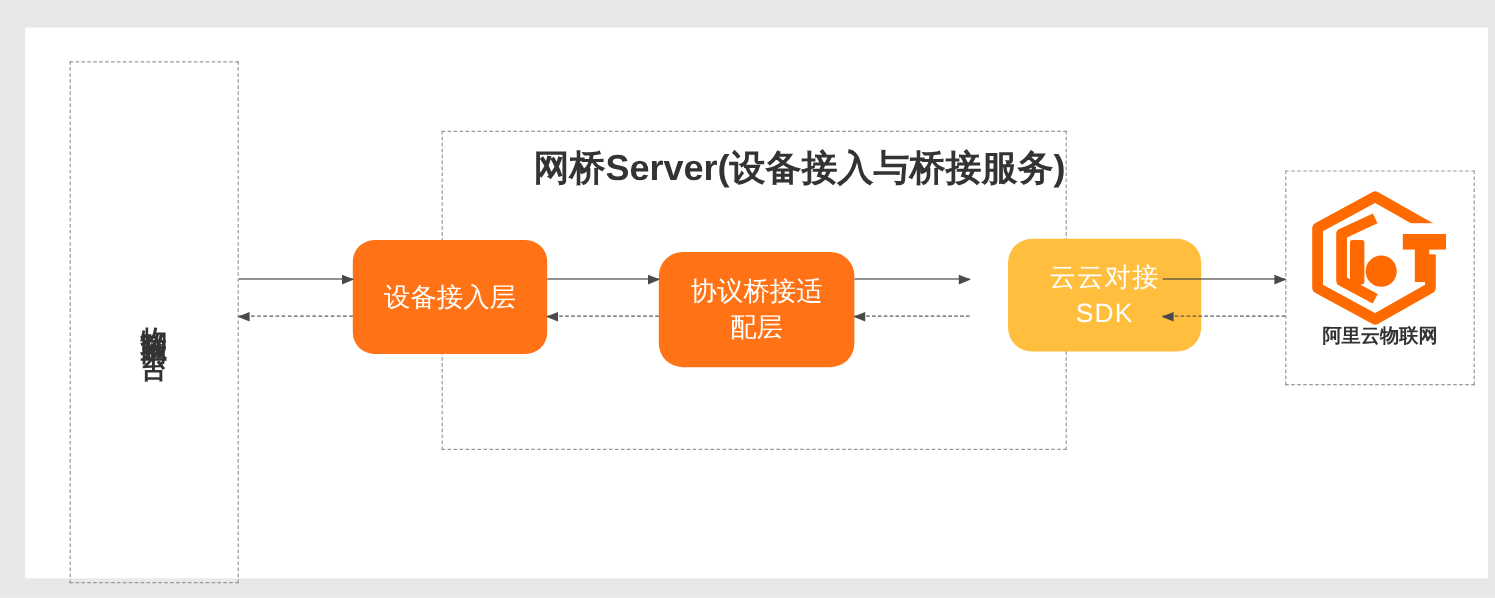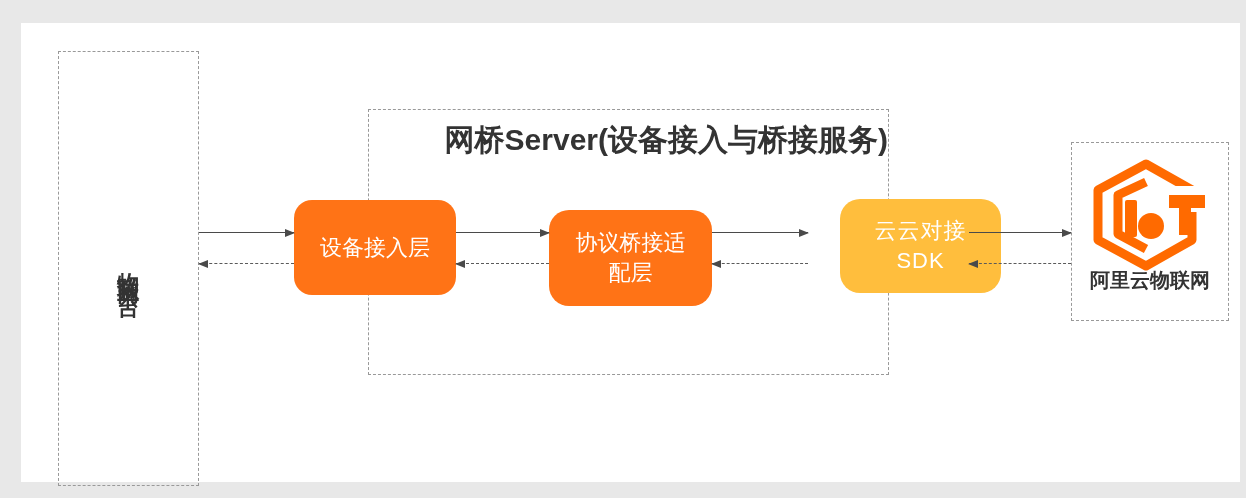--- a/index.html
+++ b/index.html
@@ -39,21 +39,21 @@
     text-align: center;
   }
   .node span { display: block; }
   .node-1 { left: 273px; top: 177px; width: 162px; height: 95px; border-radius: 18px; }
   .node-2 { left: 528px; top: 175px; width: 163px; height: 96px; }
   .node-3 { left: 787px; top: 176px; width: 161px; height: 94px; letter-spacing: 1px; margin-left: 32px; }
   .aliyun-box { left: 1050px; top: 119px; width: 158px; height: 179px; }
   .aliyun-logo { position: absolute; left: 21px; top: 15px; }
   .aliyun-label {
     position: absolute; left: 0; top: 126px; width: 100%;
-    text-align: center; font-size: 20px; font-weight: 600;
+    text-align: center; font-size: 16px; font-weight: 600;
     color: #333333; line-height: 23px;
   }
   .aliyun-label span { display: block; }
   .arrow { position: absolute; height: 0; z-index: 3; }
   .arrow.solid  { border-top: 1.5px solid #4a4a4a; }
   .arrow.dashed { border-top: 1.5px dashed #5a5a5a; }
   .head { position: absolute; width: 0; height: 0; display: block; }
   .head-right {
     right: -1px; top: -4px;
     border-top: 4.5px solid transparent; border-bottom: 4.5px solid transparent;

